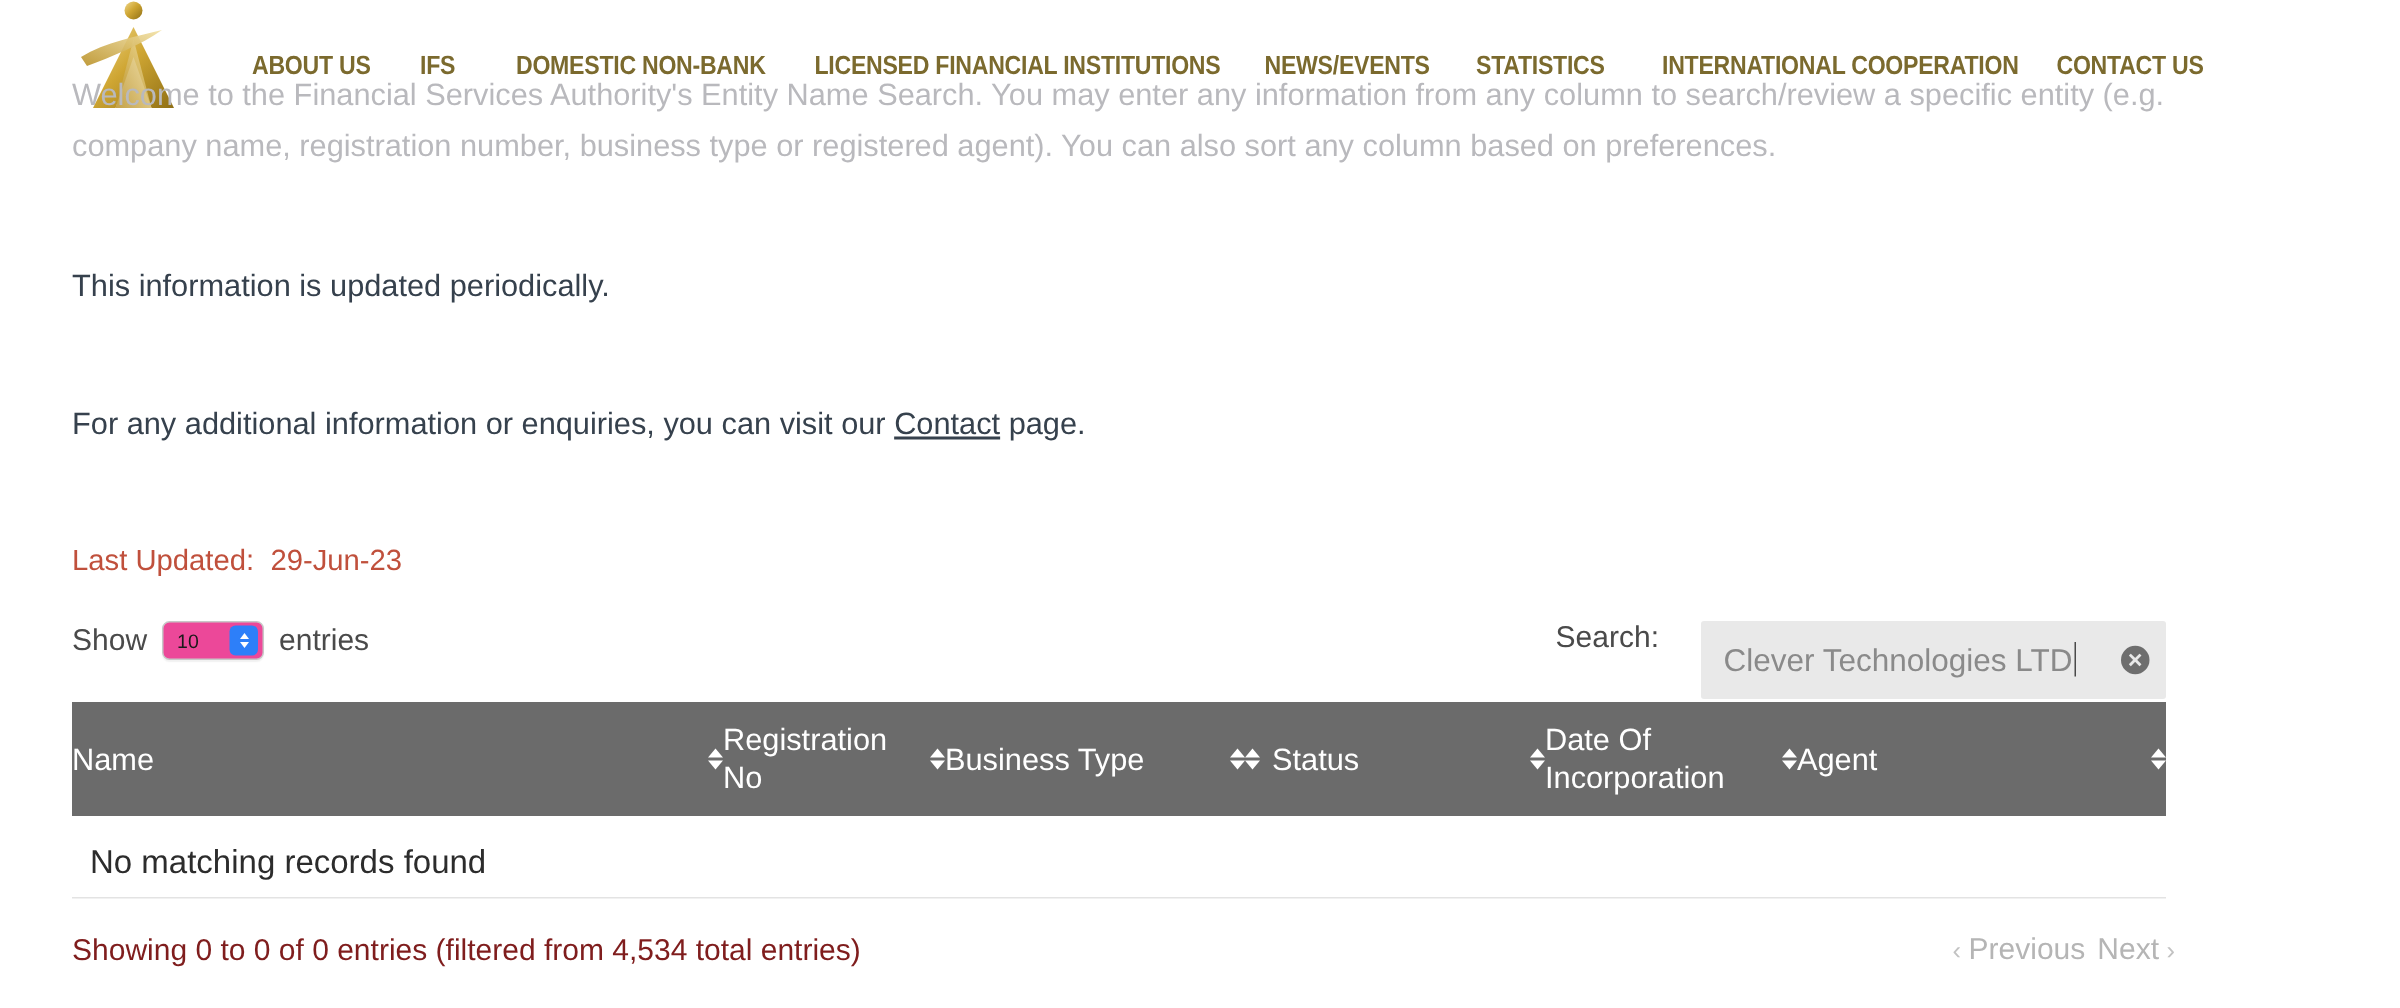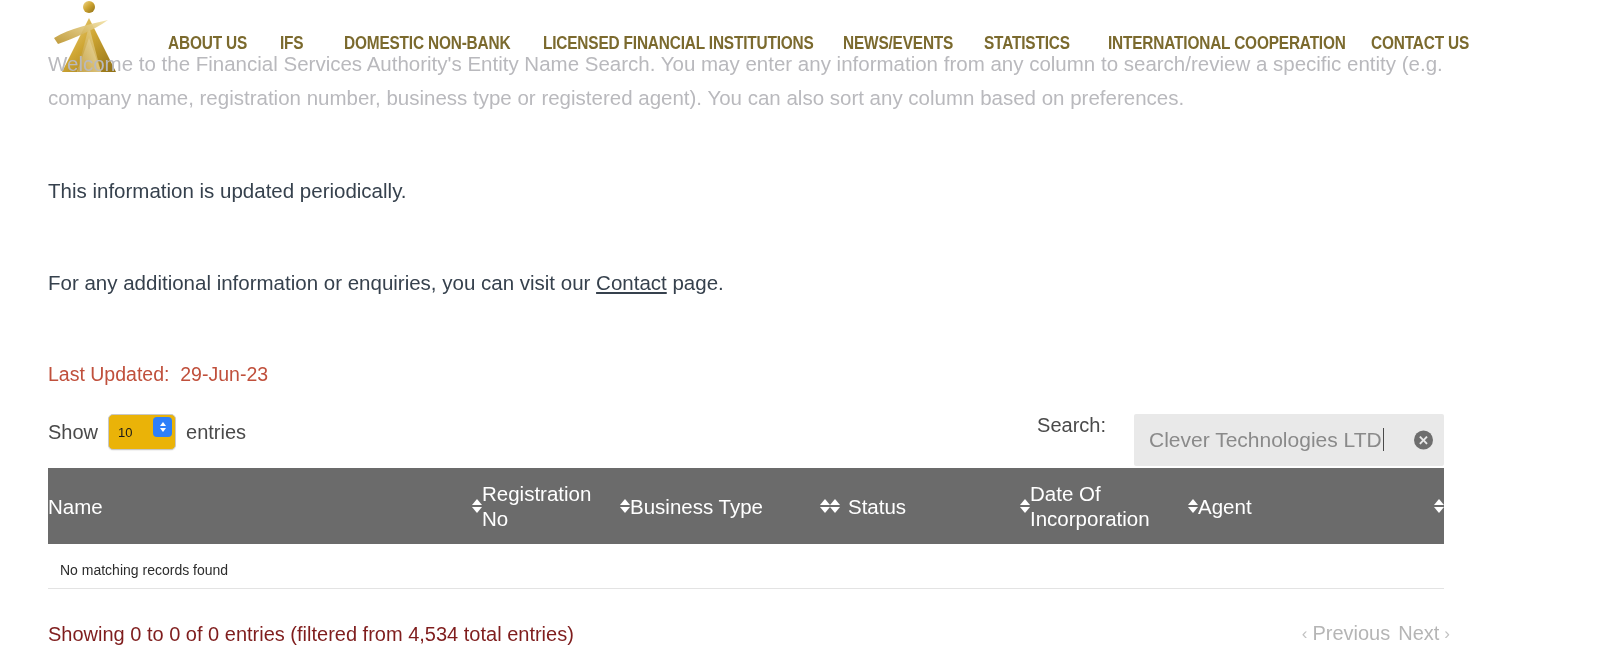--- a/index.html
+++ b/index.html
@@ -101,24 +101,24 @@
     display: flex;
     align-items: center;
     font-size: 20px;
     color: #4a4a4a;
   }
   #length-control .lbl { margin-right: 10px; }
   #length-control .lbl-after { margin-left: 10px; }
 
   .mac-select {
     width: 68px;
-    height: 36px;
+    height: 26px;
     border: 1px solid #c8c8c8;
     border-radius: 5px;
-    background: #eab308;
+    background: #ec4899;
     box-shadow: 0 1px 1px rgba(0,0,0,0.06);
     display: flex;
     align-items: center;
     position: relative;
     box-sizing: border-box;
   }
   .mac-select .value {
     font-size: 13px;
     color: #1a1a1a;
     padding-left: 9px;
@@ -233,21 +233,21 @@
   }
   .sort-arrows .sa {
     width: 0; height: 0;
     border-left: 5px solid transparent;
     border-right: 5px solid transparent;
   }
   .sort-arrows .sa-up   { border-bottom: 6px solid #ffffff; margin-bottom: 2px; }
   .sort-arrows .sa-down { border-top: 6px solid #ffffff; }
 
   #entity-table tbody td {
-    font-size: 14px;
+    font-size: 22px;
     color: #2c2c2c;
     padding: 18px 0 10px 12px;
     border-bottom: 1px solid #e3e3e3;
   }
 
   #table-info {
     position: absolute;
     left: 48px;
     top: 623px;
     font-size: 20px;

